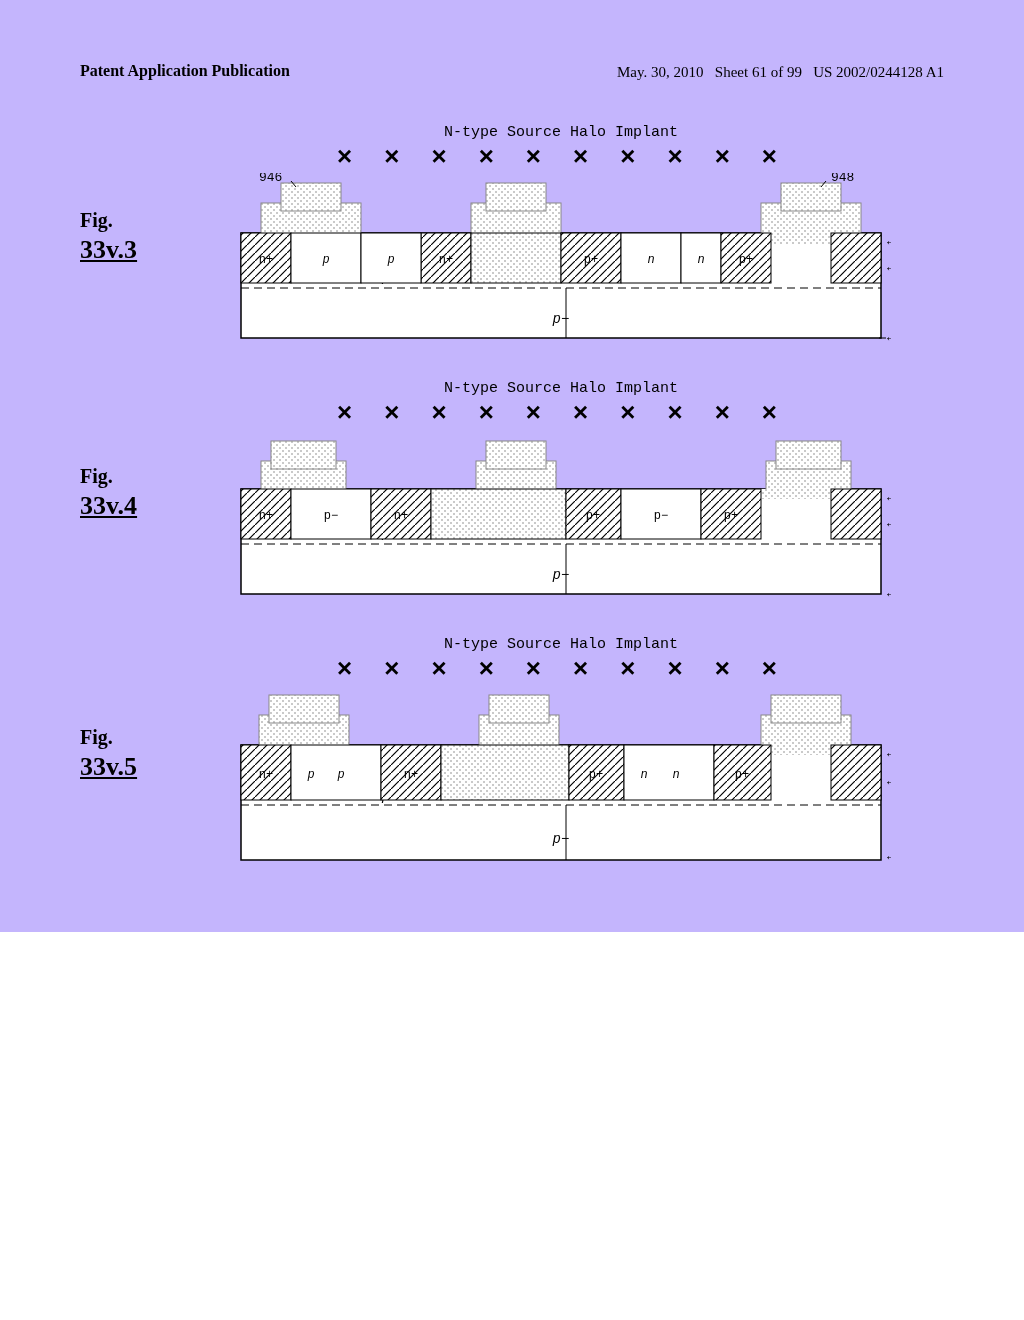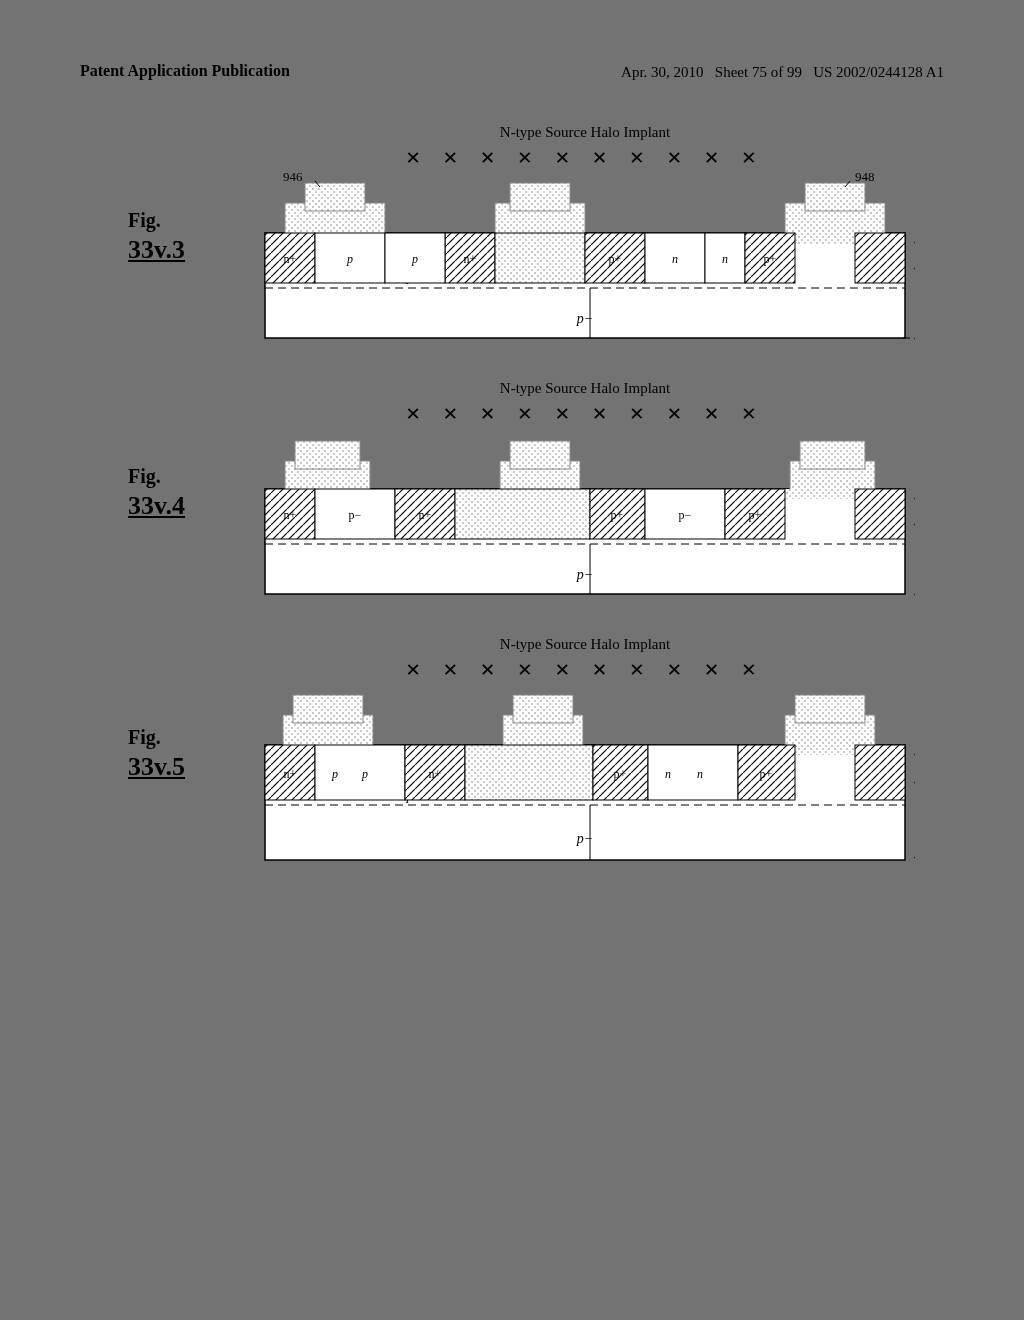--- a/index.html
+++ b/index.html
@@ -5,23 +5,23 @@
     * { margin: 0; padding: 0; box-sizing: border-box; }
     body {
       width: 1024px;
       height: 1320px;
       background: #fff;
       font-family: 'Times New Roman', Times, serif;
       overflow: hidden;
     }
     .page {
       width: 1024px;
-      height: 1320px;
+      height: 932px;
       position: relative;
-      background: #737373;
+      background: #c4b5fd;
       padding: 60px 80px 60px 80px;
     }
     .header {
       display: flex;
       justify-content: space-between;
       align-items: flex-start;
       margin-bottom: 40px;
       border-bottom: none;
     }
     .header-left {
@@ -43,37 +43,37 @@
     .figure-row {
       display: flex;
       align-items: center;
       gap: 18px;
     }
     .fig-label {
       font-weight: bold;
       font-size: 22px;
       min-width: 80px;
       line-height: 1.2;
-      margin-left: 48px;
     }
     .fig-label .fig-word {
       font-size: 20px;
       font-weight: bold;
     }
     .fig-label .fig-num {
       font-size: 26px;
       font-weight: bold;
       display: block;
       text-decoration: underline;
     }
     .diagram-wrapper {
       flex: 1;
       display: flex;
       flex-direction: column;
       align-items: center;
+      font-family: Liberation Mono, monospace;
     }
     .implant-label {
       font-size: 15px;
       margin-bottom: 2px;
       text-align: center;
     }
     .x-row {
       display: flex;
       gap: 0px;
       font-size: 26px;
@@ -87,22 +87,22 @@
     }
     
   </style>
 </head>
 <body>
 <div class="page">
 
   <div class="header">
     <div class="header-left">Patent Application Publication</div>
     <div class="header-right">
-      <span>Apr. 30, 2010</span>&nbsp;&nbsp;
-      <span>Sheet 75 of 99</span>&nbsp;&nbsp;
+      <span>May. 30, 2010</span>&nbsp;&nbsp;
+      <span>Sheet 61 of 99</span>&nbsp;&nbsp;
       <span>US 2002/0244128 A1</span>
     </div>
   </div>
 
   <div class="figures-container">
 
     <div class="figure-row">
       <div class="fig-label">
         <span class="fig-word">Fig.</span><br>
         <span class="fig-num">33v.3</span>

